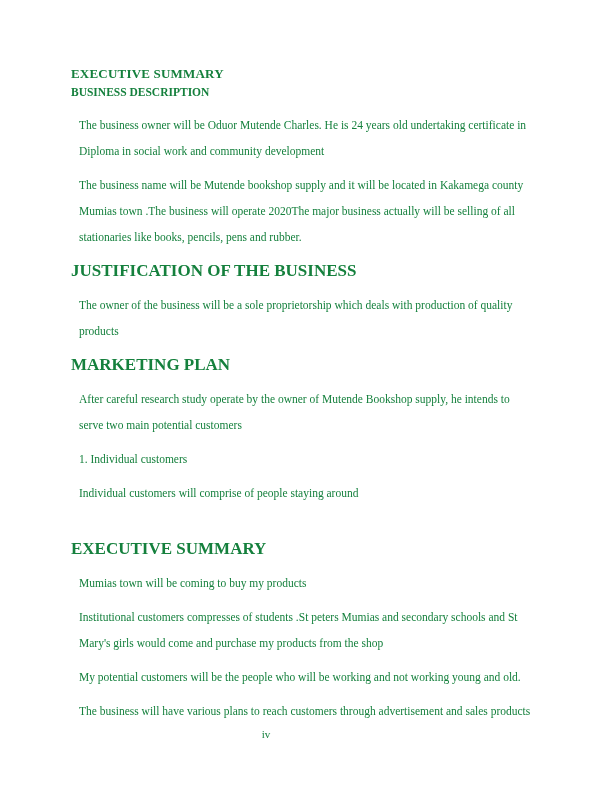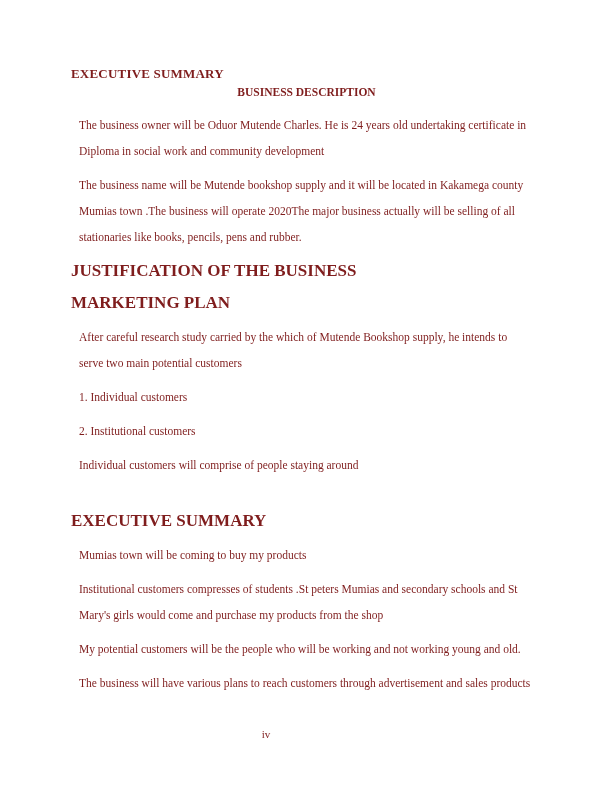--- a/index.html
+++ b/index.html
@@ -6,21 +6,21 @@
     margin: 0;
     padding: 0;
     background: #ffffff;
   }
   .page {
     position: relative;
     width: 612px;
     height: 792px;
     background: #ffffff;
     font-family: "Liberation Serif", serif;
-    color: #7f1d1d;
+    color: #15803d;
     overflow: hidden;
   }
   .content {
     position: absolute;
     left: 71px;
     top: 64px;
     width: 471px;
     font-size: 11.5px;
   }
   .h1 {
@@ -28,21 +28,20 @@
     font-weight: bold;
     margin: 0;
     line-height: 20px;
     letter-spacing: 0.2px;
   }
   .h2 {
     font-size: 11.5px;
     font-weight: bold;
     margin: 0 0 12px 0;
     line-height: 16px;
-    text-align: center;
   }
   .heading {
     font-size: 17px;
     font-weight: bold;
     margin: 6px 0 0 0;
     line-height: 26px;
   }
   .gap-top {
     margin-top: 30px;
   }
@@ -68,28 +67,28 @@
     <h1 class="h1">EXECUTIVE SUMMARY</h1>
 
     <h2 class="h2">BUSINESS DESCRIPTION</h2>
 
     <p class="para">The business owner will be Oduor Mutende Charles. He is 24 years old undertaking certificate in Diploma in social work and community development</p>
 
     <p class="para">The business name will be Mutende bookshop supply and it will be located in Kakamega county Mumias town .The business will operate 2020The major business  actually will be selling of all stationaries like books, pencils, pens and rubber.</p>
 
     <h2 class="heading">JUSTIFICATION OF THE BUSINESS</h2>
 
+    <p class="para">The owner of the business will be a sole proprietorship which deals with production of quality products</p>
 
     <h2 class="heading">MARKETING PLAN</h2>
 
-    <p class="para">After careful research study carried by the which of Mutende Bookshop supply, he intends to serve two main potential customers</p>
+    <p class="para">After careful research study operate by the owner of Mutende Bookshop supply, he intends to serve two main potential customers</p>
 
     <p class="para">1. Individual customers</p>
 
-    <p class="para">2. Institutional customers</p>
 
     <p class="para">Individual customers will comprise of people staying around</p>
 
     <h2 class="heading gap-top">EXECUTIVE SUMMARY</h2>
 
     <p class="para">Mumias town will be coming to buy my products</p>
 
     <p class="para">Institutional customers compresses of students .St peters Mumias and secondary schools and St Mary's girls would come and purchase my products from the shop</p>
 
     <p class="para">My potential customers will be the people who will be working and not working young and old.</p>

